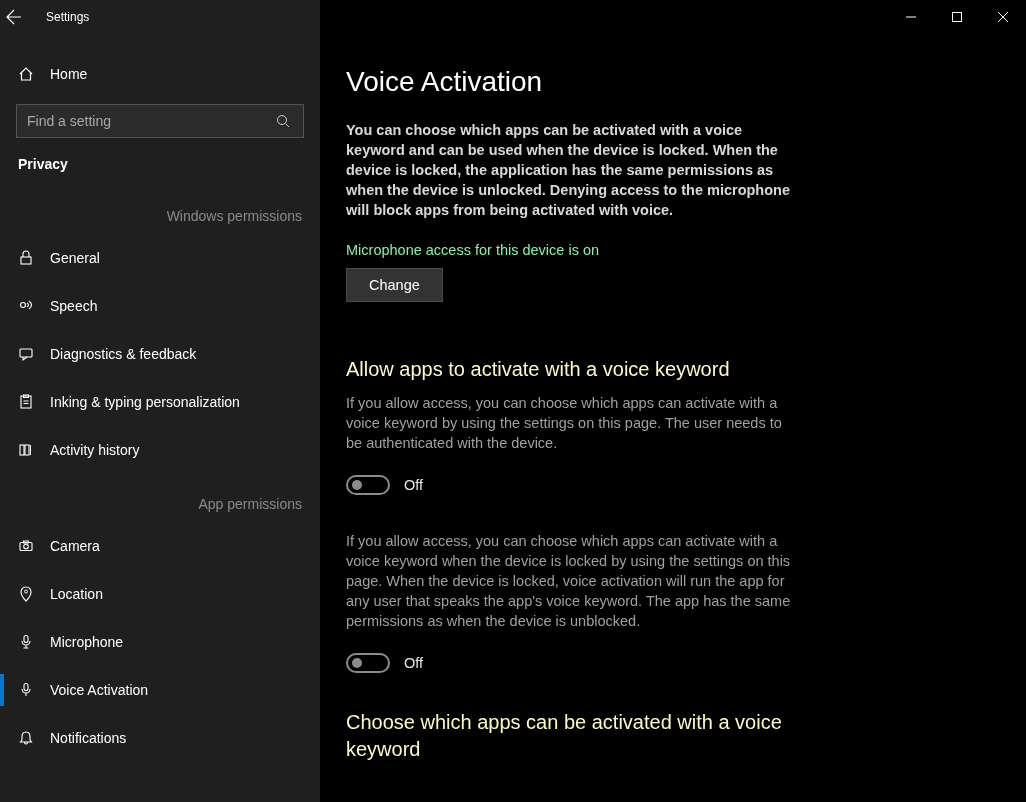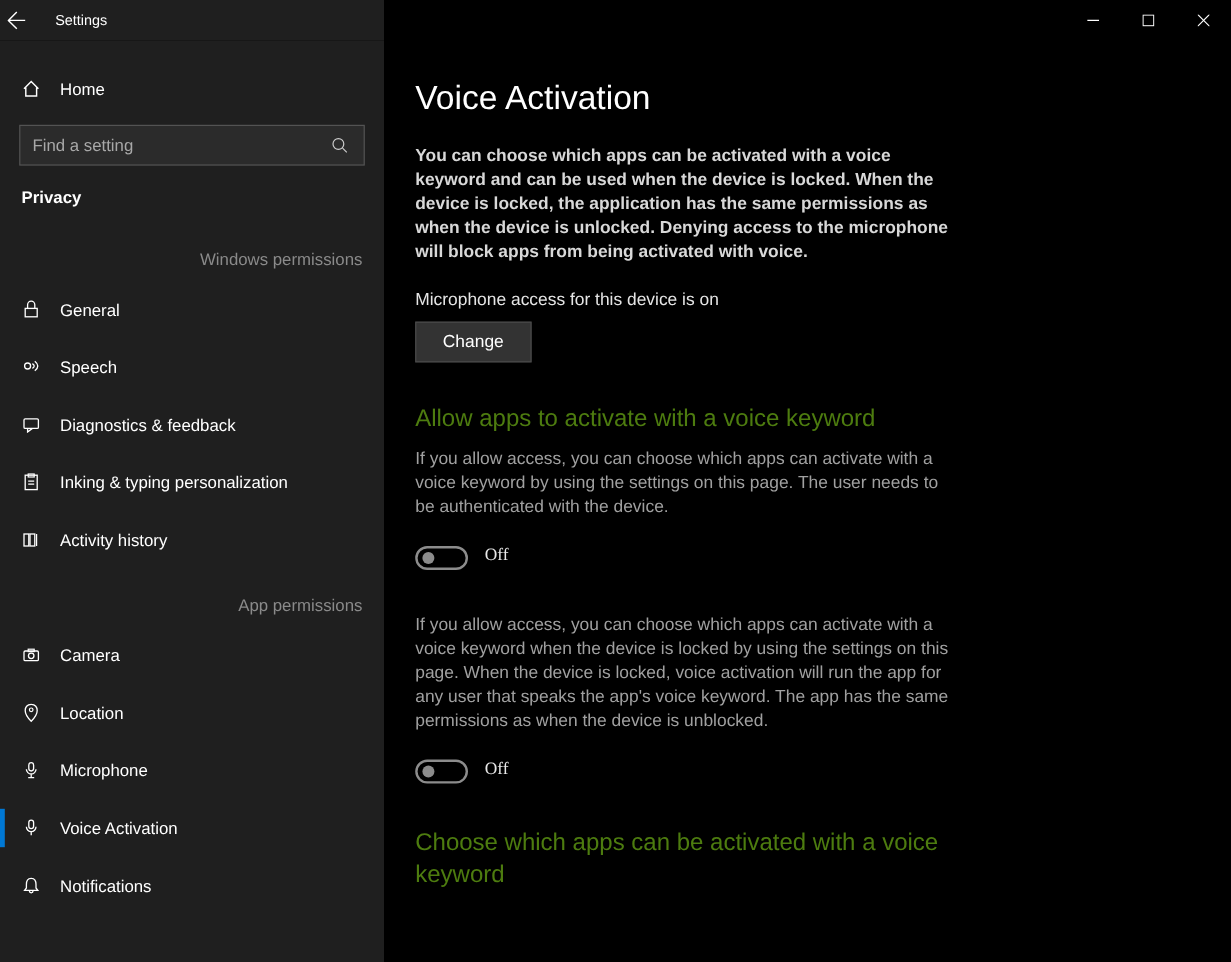--- a/index.html
+++ b/index.html
@@ -158,53 +158,53 @@
     .desc {
       font-size: 14.5px;
       color: #d8d8d8;
       line-height: 1.38;
       max-width: 450px;
       margin-bottom: 22px;
       font-weight: bold;
     }
     .status-line {
       font-size: 14.5px;
-      color: #e5e5e5;
+      color: #86efac;
       margin-bottom: 10px;
     }
     .change-btn {
       display: inline-block;
       padding: 8px 22px;
       background: #333333;
       border: 1px solid #4a4a4a;
       font-size: 14.5px;
       color: #fff;
       cursor: pointer;
       margin-bottom: 34px;
     }
     .sub-heading {
       font-size: 20px;
       font-weight: 400;
-      color: #4d7c0f;
+      color: #fef9c3;
       margin-bottom: 10px;
       max-width: 450px;
       line-height: 1.35;
+      margin-top: 20px;
     }
     .sub-desc {
       font-size: 14.5px;
       color: #a0a0a0;
       line-height: 1.38;
       max-width: 450px;
       margin-bottom: 22px;
     }
     .toggle-row {
       display: flex;
-      align-items: flex-start;
+      align-items: center;
       margin-bottom: 36px;
-      font-family: Liberation Serif, serif;
     }
     .toggle {
       width: 44px;
       height: 20px;
       border: 2px solid #8c8c8c;
       border-radius: 12px;
       position: relative;
       cursor: pointer;
       margin-right: 14px;
     }

